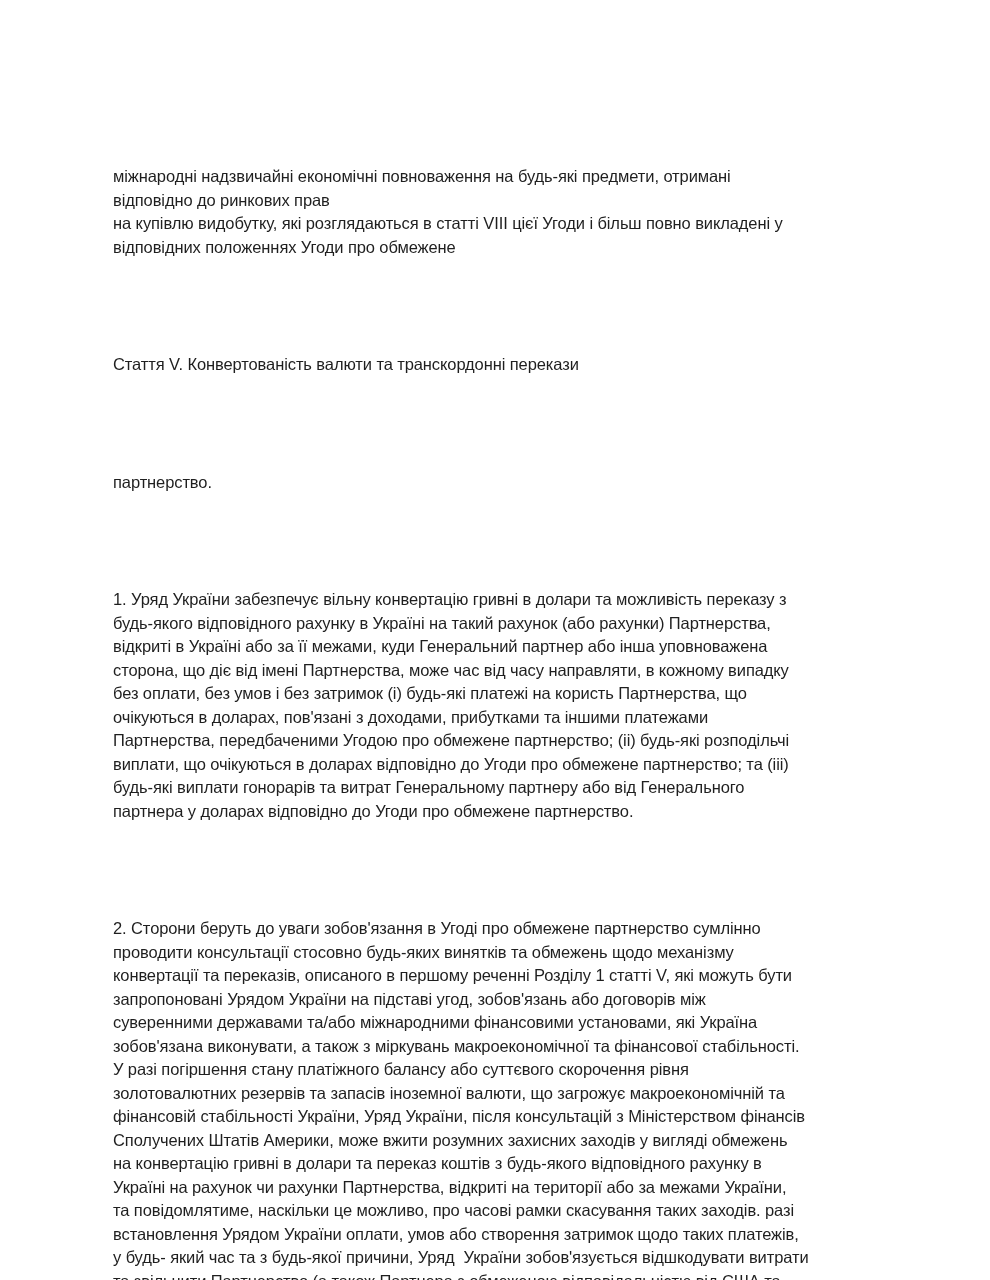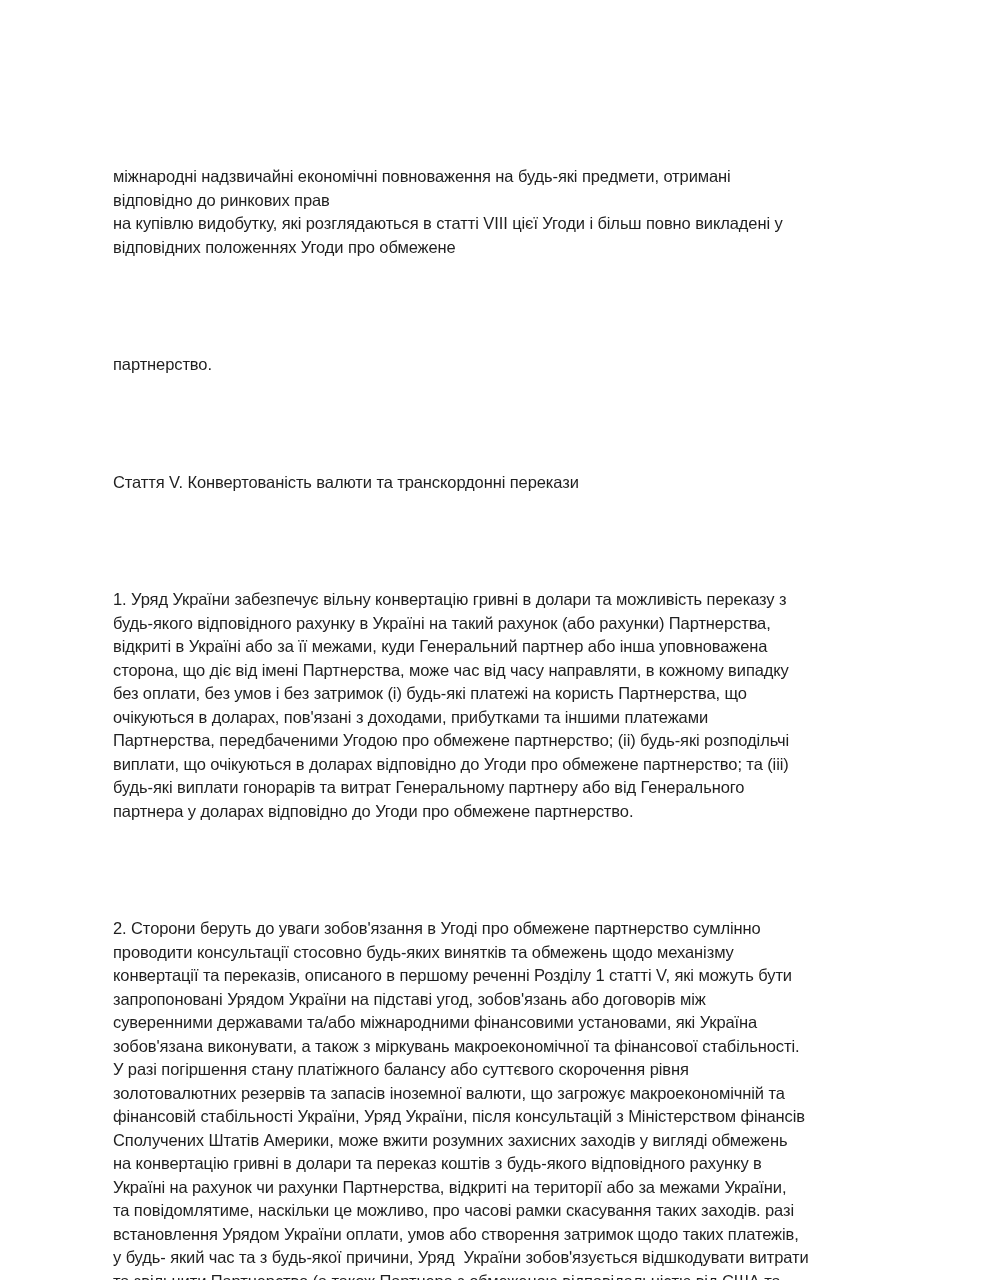--- a/index.html
+++ b/index.html
@@ -48,23 +48,23 @@
 <body style="background: rgb(255, 255, 255);">
 
 <div class="screen">
 
   <div class="doc" style="color: rgb(31, 31, 31);">
     <p class="para">міжнародні надзвичайні економічні повноваження на будь-які предмети, отримані
 відповідно до ринкових прав
 на купівлю видобутку, які розглядаються в статті VIII цієї Угоди і більш повно викладені у
 відповідних положеннях Угоди про обмежене</p>
 
+    <p class="para">Стаття V. Конвертованість валюти та транскордонні перекази</p>
+
     <p class="para">партнерство.</p>
-
-    <p class="para">Стаття V. Конвертованість валюти та транскордонні перекази</p>
 
     <p class="para">1. Уряд України забезпечує вільну конвертацію гривні в долари та можливість переказу з
 будь-якого відповідного рахунку в Україні на такий рахунок (або рахунки) Партнерства,
 відкриті в Україні або за її межами, куди Генеральний партнер або інша уповноважена
 сторона, що діє від імені Партнерства, може час від часу направляти, в кожному випадку
 без оплати, без умов і без затримок (i) будь-які платежі на користь Партнерства, що
 очікуються в доларах, пов'язані з доходами, прибутками та іншими платежами
 Партнерства, передбаченими Угодою про обмежене партнерство; (ii) будь-які розподільчі
 виплати, що очікуються в доларах відповідно до Угоди про обмежене партнерство; та (iii)
 будь-які виплати гонорарів та витрат Генеральному партнеру або від Генерального

